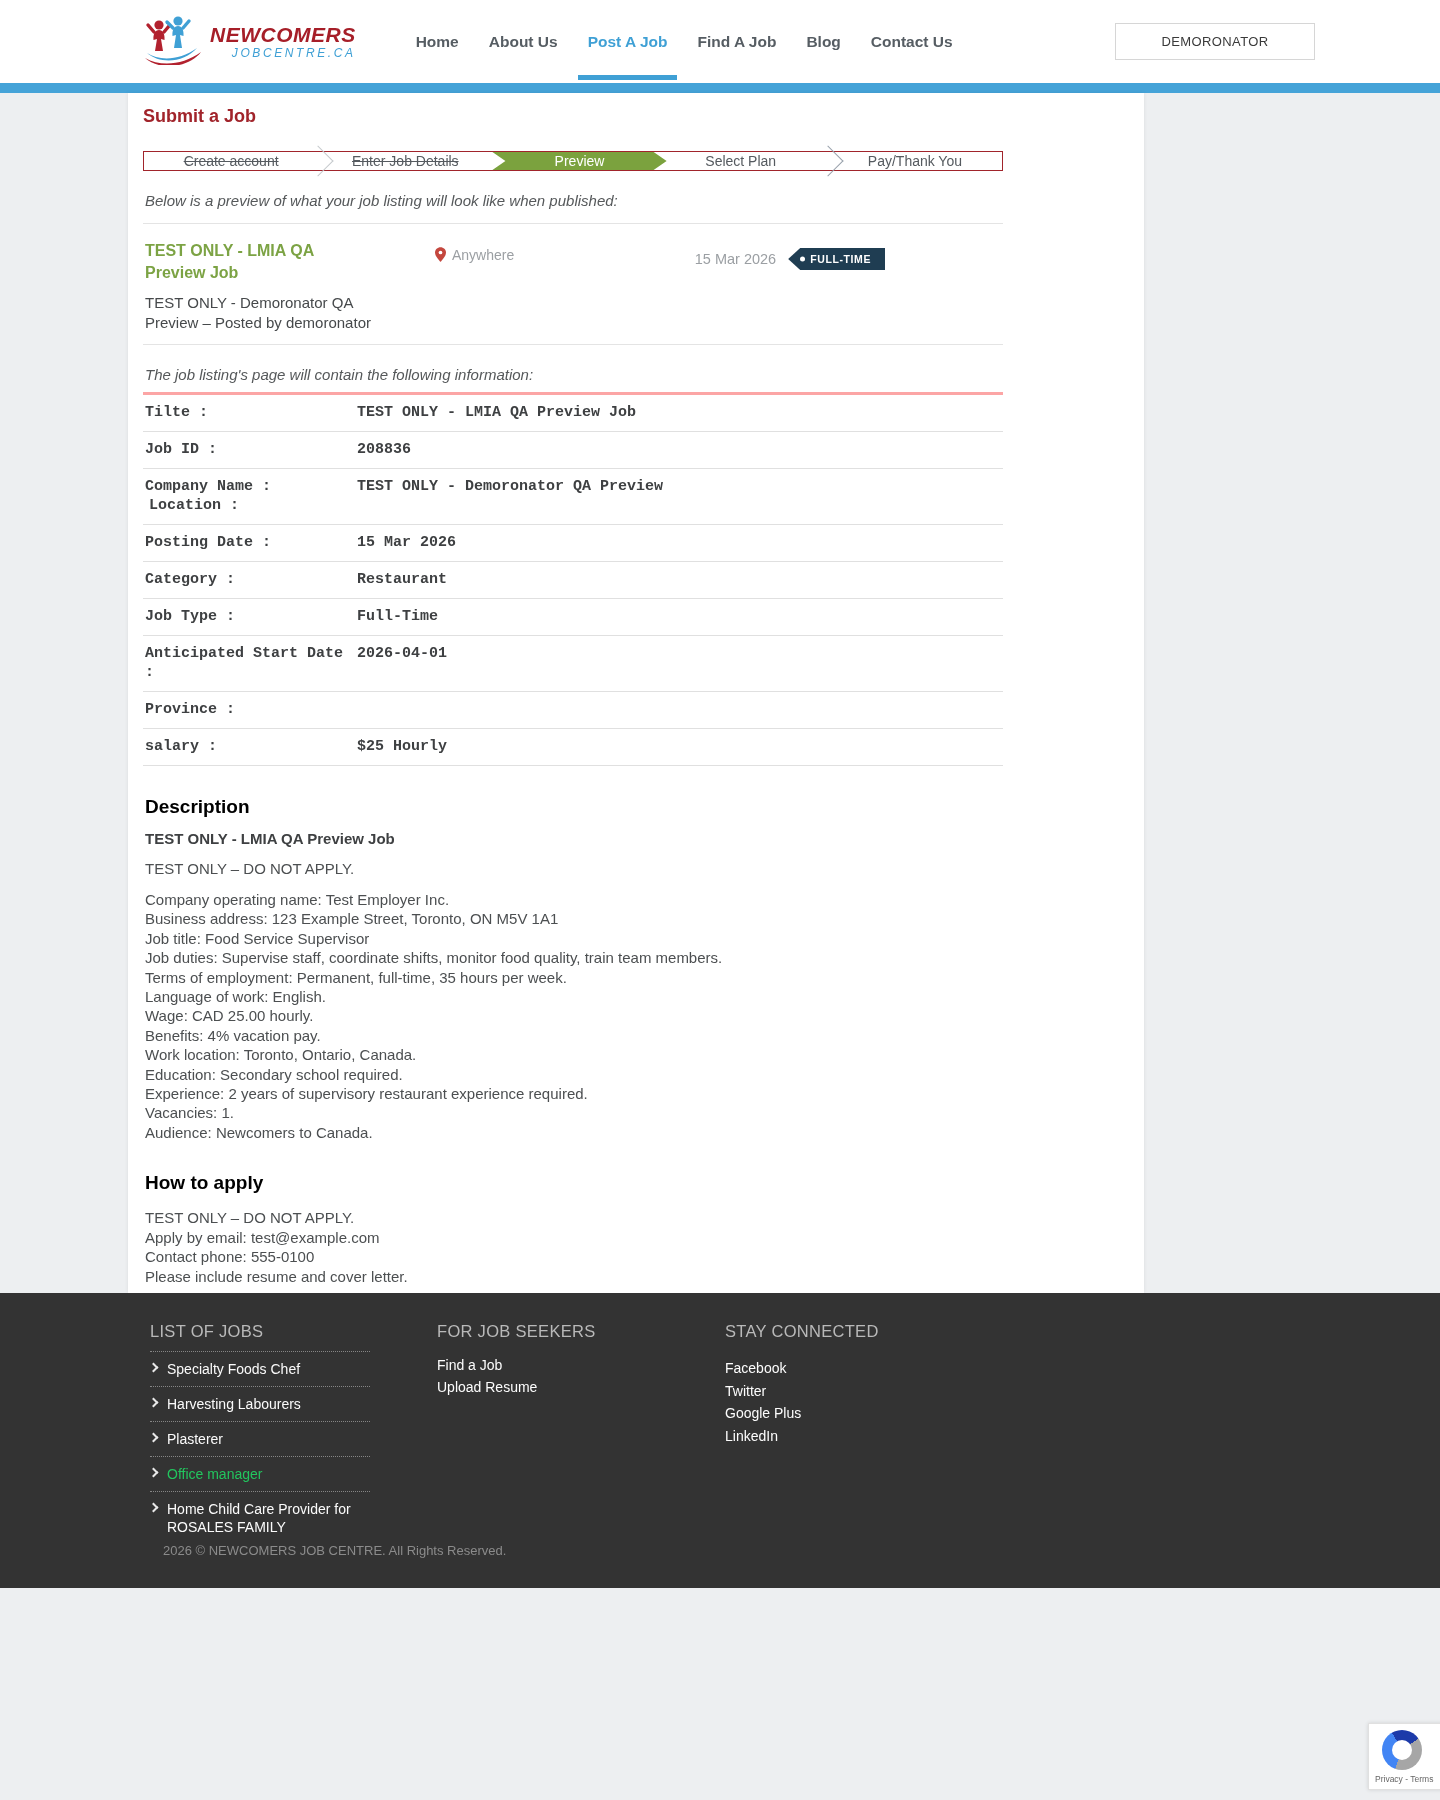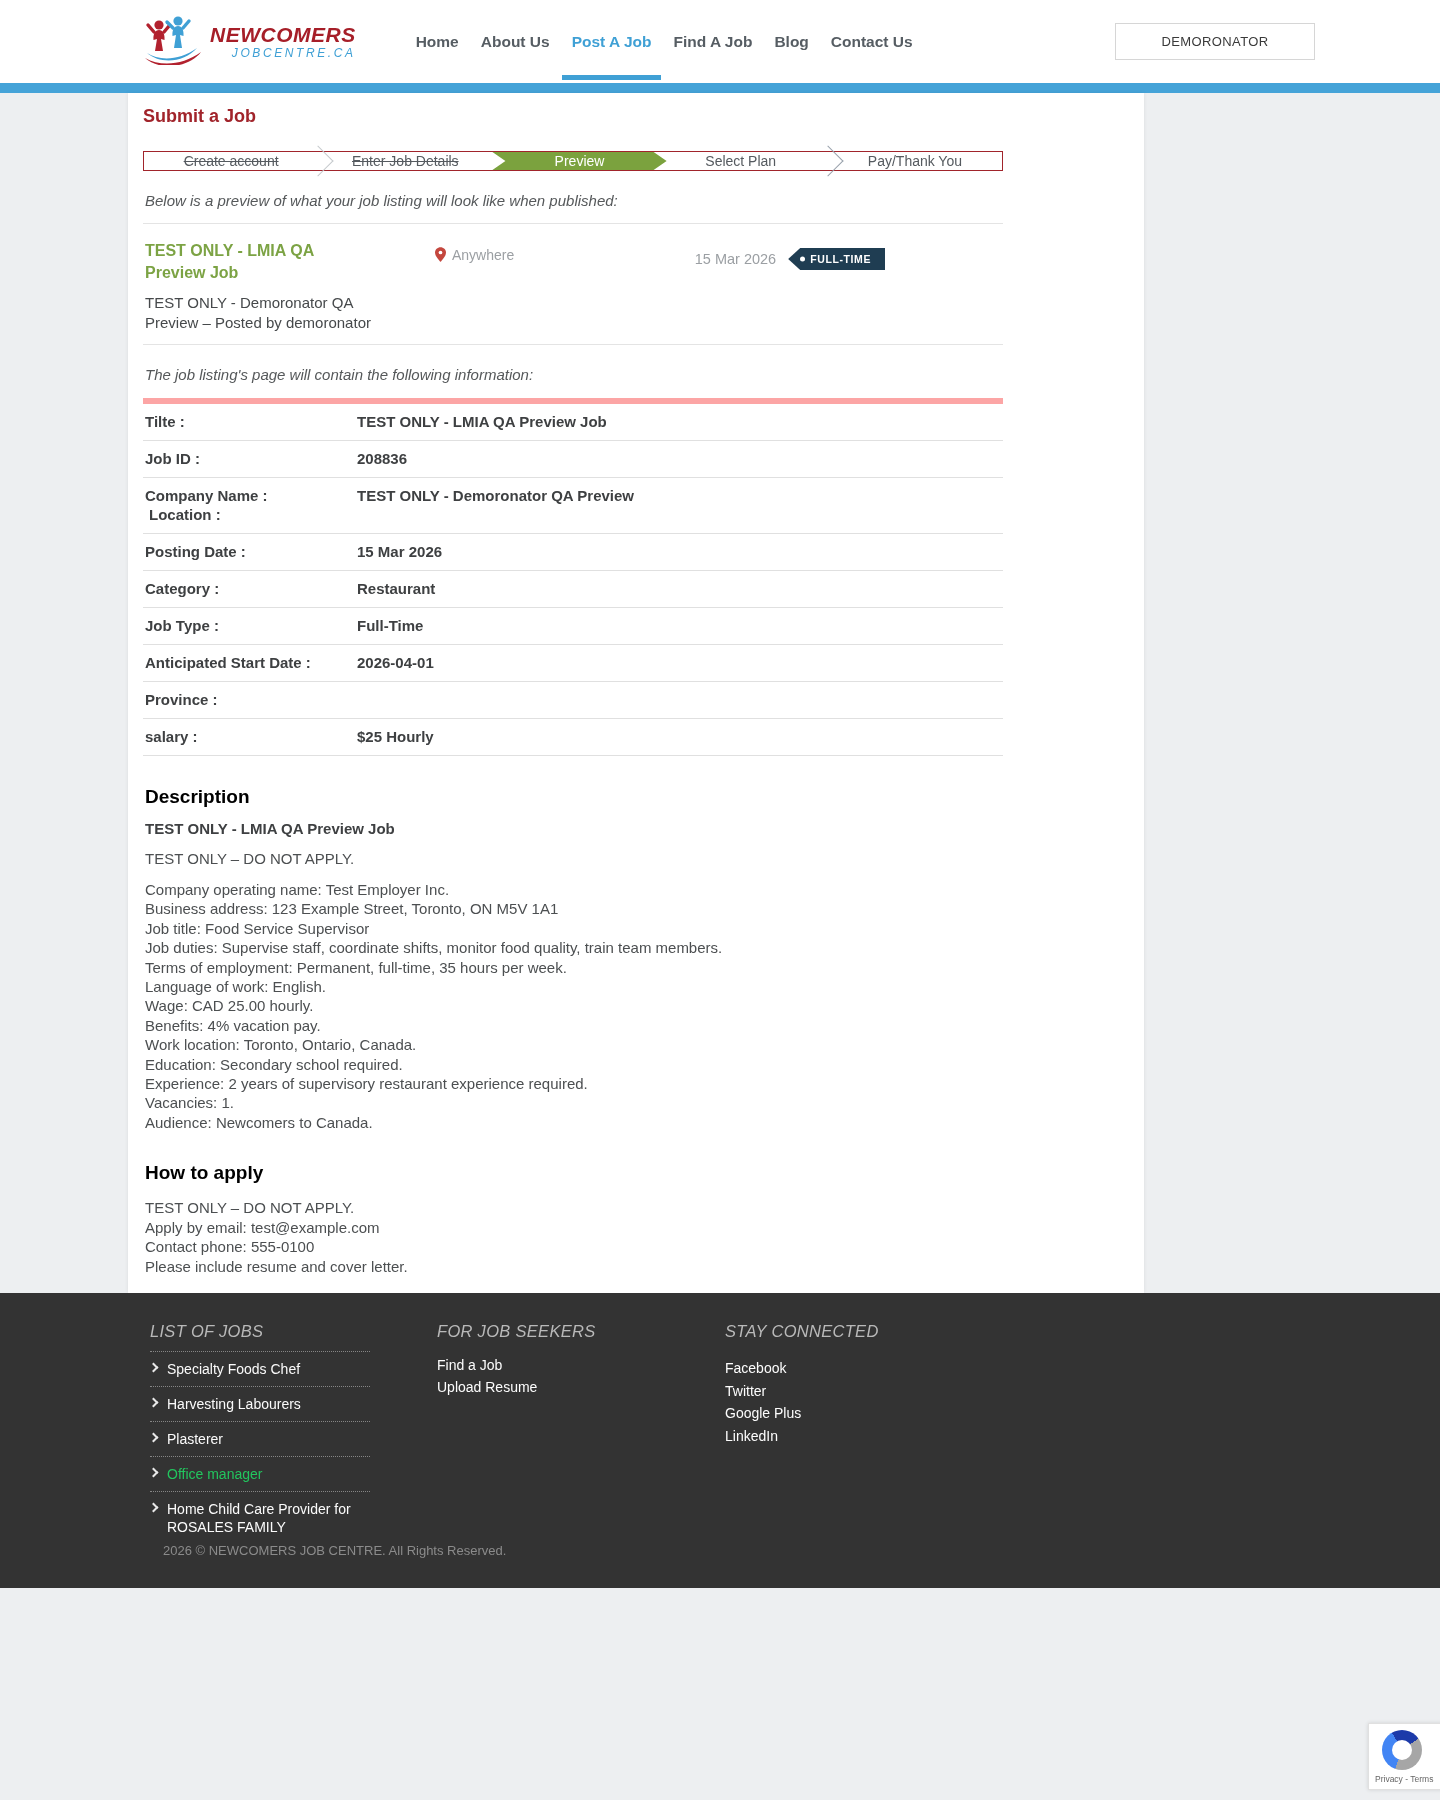--- a/index.html
+++ b/index.html
@@ -8,21 +8,21 @@
     width:1440px; height:1800px; position:relative; overflow:hidden;
     background:#edeff1; font-family:"Liberation Sans", sans-serif;
   }
   
   .header { position:absolute; top:0; left:0; width:1440px; height:83px; background:#fff; }
   .header-inner { position:relative; height:100%; margin-left:145px; width:1170px; display:flex; align-items:center; }
   .logo { display:flex; align-items:center; gap:7px; cursor:pointer;font-style:italic; }
   .logo-text { display:flex; flex-direction:column; }
   .logo-line1 { font-size:21px; font-weight:800; color:#a61e28; letter-spacing:.5px; line-height:22px; }
   .logo-line2 { font-size:12px; color:#3fa0d5; letter-spacing:2.6px; text-align:right; line-height:14px; }
-  .nav { display:flex; margin-left:60px; gap:22px; height:100%; align-items:center; }
+  .nav { display:flex; margin-left:60px; gap:30px; height:100%; align-items:center; }
   .nav-item { position:relative; height:100%; display:flex; align-items:center; font-size:15.5px; font-weight:700; color:#565d63; cursor:pointer; }
   .nav-item.active { color:#3fa0d5; }
   .nav-item.active::after { content:""; position:absolute; left:-10px; right:-10px; bottom:3px; height:5px; background:#3fa0d5; }
   .account-btn { margin-left:auto; width:200px; height:37px; background:#fff; border:1px solid #d6d6d6; color:#3a3a3a; font-size:13px; letter-spacing:.4px; font-family:inherit; cursor:pointer; }
   .blue-bar { position:absolute; top:83px; left:0; width:1440px; height:10px; background:#45a3d8; }
 
   
   .card { position:absolute; top:93px; left:128px; width:1016px; height:1200px; background:#fff; box-shadow:0 0 4px rgba(0,0,0,.08); }
   .content { margin:13px 0 0 15px; width:860px; padding-bottom:19px; border-bottom:1px solid #ececec; }
   .page-title { margin:6px 0 0 0; font-size:18px; font-weight:700; color:#a1242b; }
@@ -47,42 +47,42 @@
   .job-sub { margin-top:9px; font-size:15px; line-height:19.5px; color:#46494b; width:235px; }
   .job-sub a { color:#46494b; text-decoration:none; cursor:pointer; }
   .jh-loc { margin-left:60px; margin-top:7px; display:flex; gap:6px; align-items:flex-start; color:#9b9fa3; font-size:14px; flex:none; }
   .jh-meta { margin-left:auto; margin-top:8px; display:flex; align-items:flex-start; gap:12px; }
   .job-date { color:#9b9fa3; font-size:14.5px; margin-top:3px; white-space:nowrap; }
   .badge { position:relative; display:inline-flex; align-items:center; height:22px; background:#1f3d52; color:#fff;
     font-size:10.5px; font-weight:700; letter-spacing:.6px; padding:0 14px 0 22px;
     clip-path:polygon(12px 0, 100% 0, 100% 100%, 12px 100%, 0 50%); }
   .badge::before { content:""; position:absolute; left:12px; top:50%; width:5px; height:5px; border-radius:50%; background:#fff; transform:translateY(-50%); }
 
-  .info-table { margin-top:15px; width:860px; border-collapse:collapse; border-top:6px solid #fca5a5; }
+  .info-table { margin-top:9px; width:860px; border-collapse:collapse; border-top:3px solid #fca5a5;font-family:Liberation Mono, monospace; }
   .info-table tr { border-bottom:1px solid #e0e0e0; }
   .info-table td { padding:8px 0 9px 2px; vertical-align:top; font-size:15px; font-weight:700; color:#3e4042; line-height:19px; }
   .info-table td.lbl { width:212px; }
   .lbl-line2 { display:block; padding-left:4px; }
 
   .section-heading { margin:30px 0 0 2px; font-size:19px; font-weight:700; color:#000000; }
   .desc-title { margin:12px 0 0 2px; font-size:15px; font-weight:700; color:#3e4042; }
   .desc-warning { margin:13px 0 0 2px; font-size:15px; color:#4c4f51; }
   .line-block { margin:13px 0 0 2px; font-size:15px; line-height:19.4px; color:#4c4f51; }
   .apply-block { margin-top:14px; }
 
   .btn-row { margin:18px 0 0 2px; display:flex; gap:18px; }
   .btn { font-family:inherit; font-size:14.5px; font-weight:700; color:#fff; padding:9px 14px; border-radius:3px;
     border:1px solid #a93030; background:linear-gradient(#d65b4f,#bd3136);
     text-shadow:0 -1px 1px rgba(0,0,0,.25); cursor:pointer; }
 
   
   .footer { position:absolute; top:1293px; left:0; width:1440px; height:295px; background:#333333; }
   .footer-cols { display:flex; padding:29px 0 0 150px; }
   .fcol1 { width:287px; } .fcol2 { width:288px; } .fcol3 { width:300px; }
-  .fheading { margin:0; font-size:16.5px; font-weight:500; color:#b9b9b9; letter-spacing:.3px;font-style:italic; }
+  .fheading { margin:0; font-size:16.5px; font-weight:500; color:#b9b9b9; letter-spacing:.3px; }
   .fcol1 .fheading { width:220px; padding-bottom:10px; border-bottom:1px dotted #868686; }
   .fjob-item { display:flex; gap:10px; align-items:flex-start; width:220px; padding:8px 0; border-bottom:1px dotted #868686;
     font-size:14px; color:#fbfbfb; line-height:18px; cursor:pointer; }
   .fjob-item:last-child { border-bottom:none; }
   .fjob-item.highlight .fjob-label { color:#22c55e; }
   .chev { width:7px; height:7px; border-top:2px solid #e8e8e8; border-right:2px solid #e8e8e8; transform:rotate(45deg); margin-top:4px; flex:none; }
   .flink { display:block; margin-top:8px; font-size:14px; color:#fdfdfd; text-decoration:none; cursor:pointer; line-height:14px; }
   .flink.first { margin-top:17px; }
   .fcol3 .flink { margin-top:8.5px; }
   .fcol3 .flink.first { margin-top:20px; }

